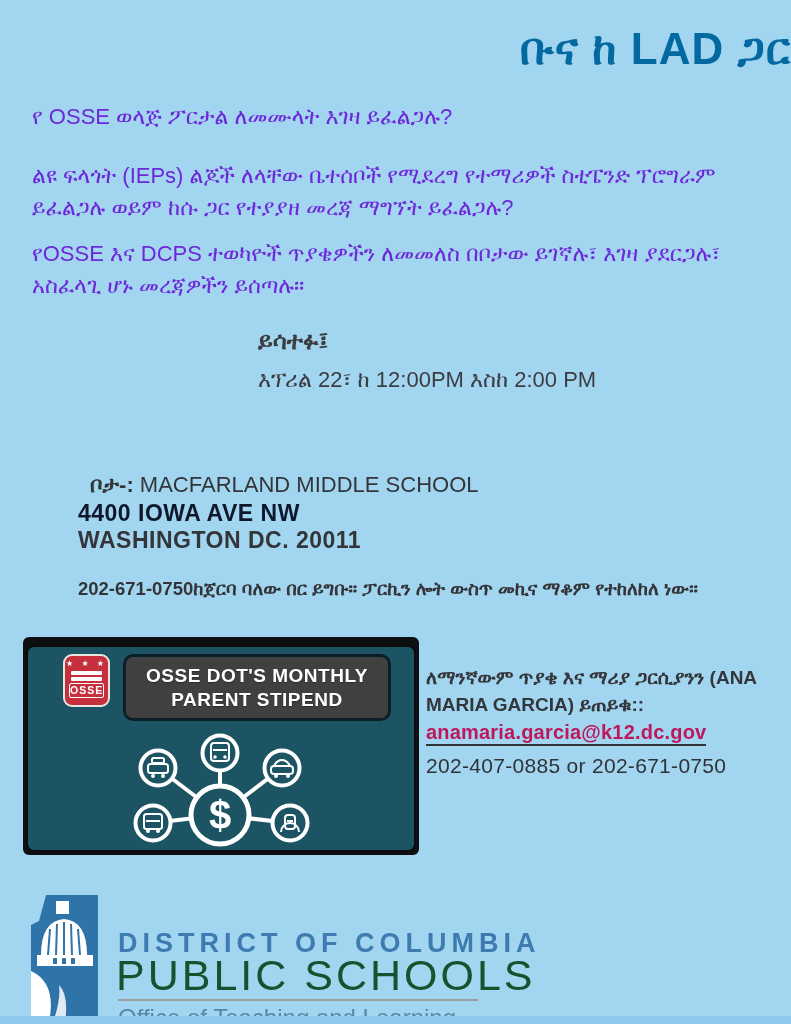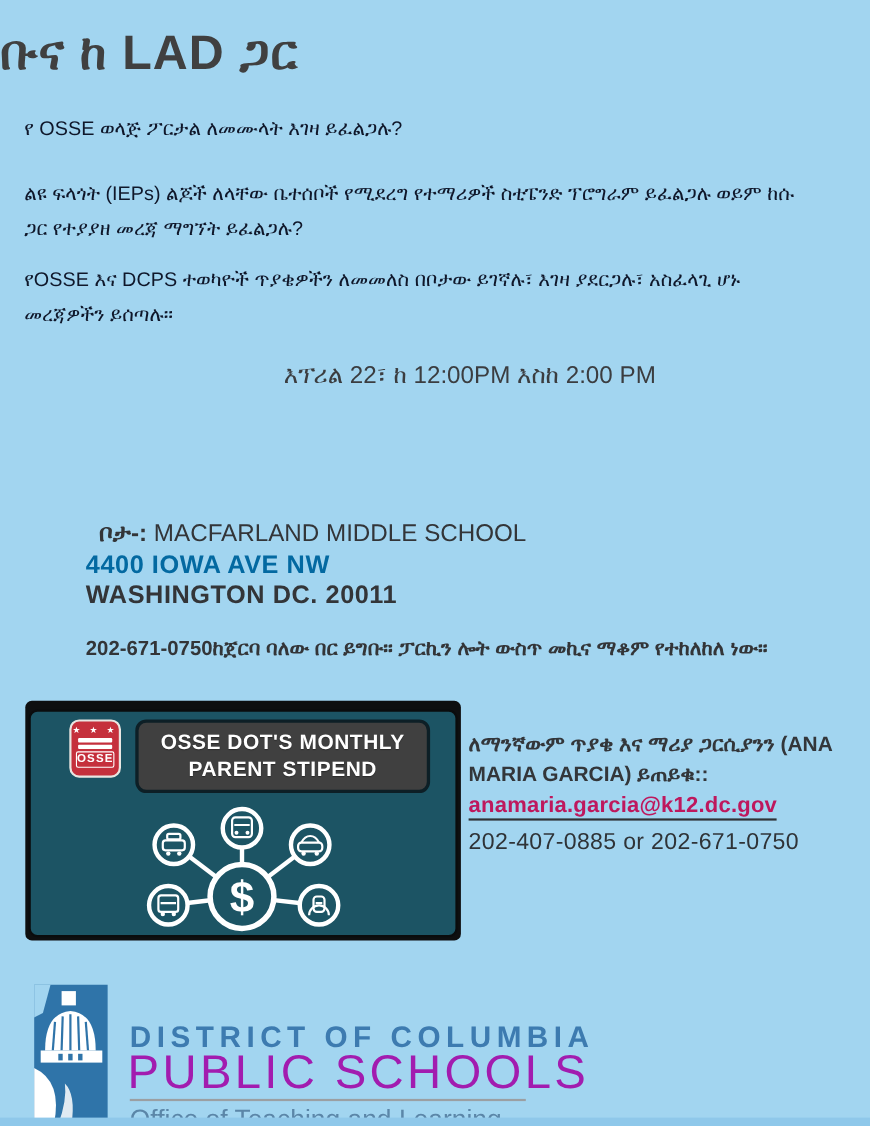--- a/index.html
+++ b/index.html
@@ -5,35 +5,35 @@
   html,body{margin:0;padding:0;}
   body{
     width:791px;height:1024px;position:relative;overflow:hidden;
     background:#a2d5f0;
     font-family:"Liberation Sans","DejaVu Sans",sans-serif;
     color:#3b3d40;
   }
   .abs{position:absolute;}
   
   .flyer-title{
-    left:0;top:24px;width:791px;text-align:left;
-    font-size:44px;font-weight:700;color:#404040;letter-spacing:1px;
-  }
-  
-  .para{left:22px;width:724px;font-size:18px;line-height:32px;color:#0f172a;}
+    left:0;top:24px;width:791px;text-align:right;
+    font-size:44px;font-weight:700;color:#0369a1;letter-spacing:1px;
+  }
+  
+  .para{left:32px;width:724px;font-size:22px;line-height:32px;color:#6d28d9;}
   .p1{top:101px;}
   .p2{top:160px;}
   .p3{top:238px;}
   
   .event{left:258px;top:324px;width:470px;font-size:22px;line-height:33px;}
   .event .h{font-weight:700;font-size:24px;margin-bottom:6px;}
   
   .loc-line1{left:90px;top:472px;font-size:22px;color:#333538;}
   .loc-line1 b{font-weight:700;}
-  .loc-line2{left:78px;top:500px;font-size:23px;font-weight:700;color:#0369a1;letter-spacing:.5px;}
+  .loc-line2{left:78px;top:500px;font-size:23px;font-weight:700;color:#0f172a;letter-spacing:.5px;}
   .loc-line3{left:78px;top:527px;font-size:23px;font-weight:700;color:#333538;letter-spacing:.5px;}
   .entry-note{left:78px;top:578px;width:700px;font-size:18.5px;font-weight:700;color:#333538;}
   
   .stipend{
     left:23px;top:637px;width:396px;height:218px;
     background:#0e0f10;border-radius:6px;
   }
   .stipend .inner{
     position:absolute;left:3px;right:3px;top:8px;bottom:3px;
     background:#1c5464;border:2px solid #0a0c0d;border-radius:8px;
@@ -64,35 +64,36 @@
   .contact{left:426px;top:664px;width:358px;}
   .contact .ask{font-size:19px;font-weight:700;line-height:27px;color:#33363a;}
   .contact .email{
     display:inline-block;margin-top:3px;font-size:20px;font-weight:700;color:#be185d;
     border-bottom:2px solid #2f3337;letter-spacing:.2px;text-decoration:none;
   }
   .contact .phones{margin-top:8px;font-size:21px;font-weight:500;color:#2f3337;letter-spacing:.3px;}
   
   .capitol{left:31px;top:895px;}
   .footer-line1{left:118px;top:928px;font-size:27px;color:#3d7bb0;letter-spacing:5px;font-weight:700;}
-  .footer-line2{left:116px;top:951px;font-size:43px;color:#a21caf;letter-spacing:3px;font-weight:400;}
+  .footer-line2{left:116px;top:951px;font-size:43px;color:#14532d;letter-spacing:3px;font-weight:400;}
   .footer-divider{left:118px;top:999px;width:360px;height:2px;background:#9b9fa2;}
   .footer-line3{left:118px;top:1004px;font-size:24px;color:#5b86a8;font-weight:400;}
   .bottom-strip{left:0;top:1016px;width:791px;height:8px;background:#8fc8ea;}
 </style>
 </head>
 <body>
 
 <div class="abs flyer-title">ቡና ከ LAD ጋር</div>
 
 <div class="abs para p1">የ OSSE ወላጅ ፖርታል ለመሙላት እገዛ ይፈልጋሉ?</div>
 <div class="abs para p2">ልዩ ፍላጎት (IEPs) ልጆች ለላቸው ቤተሰቦች የሚደረግ የተማሪዎች ስቲፔንድ ፕሮግራም ይፈልጋሉ ወይም ከሱ ጋር የተያያዘ መረጃ ማግኘት ይፈልጋሉ?</div>
 <div class="abs para p3">የOSSE እና DCPS ተወካዮች ጥያቄዎችን ለመመለስ በቦታው ይገኛሉ፣ እገዛ ያደርጋሉ፣ አስፈላጊ ሆኑ መረጃዎችን ይሰጣሉ።</div>
 
 <div class="abs event">
+  <div class="h">ይሳተፉ፤</div>
   <div>እፕሪል 22፣ ከ 12:00PM እስከ 2:00 PM</div>
 </div>
 
 <div class="abs loc-line1"><b>ቦታ-:</b><span> MACFARLAND MIDDLE SCHOOL</span></div>
 <div class="abs loc-line2">4400 IOWA AVE NW</div>
 <div class="abs loc-line3">WASHINGTON DC. 20011</div>
 <div class="abs entry-note">202-671-0750ከጀርባ ባለው በር ይግቡ። ፓርኪን ሎት ውስጥ መኪና ማቆም የተከለከለ ነው።</div>
 
 <div class="abs stipend">
   <div class="inner"></div>

